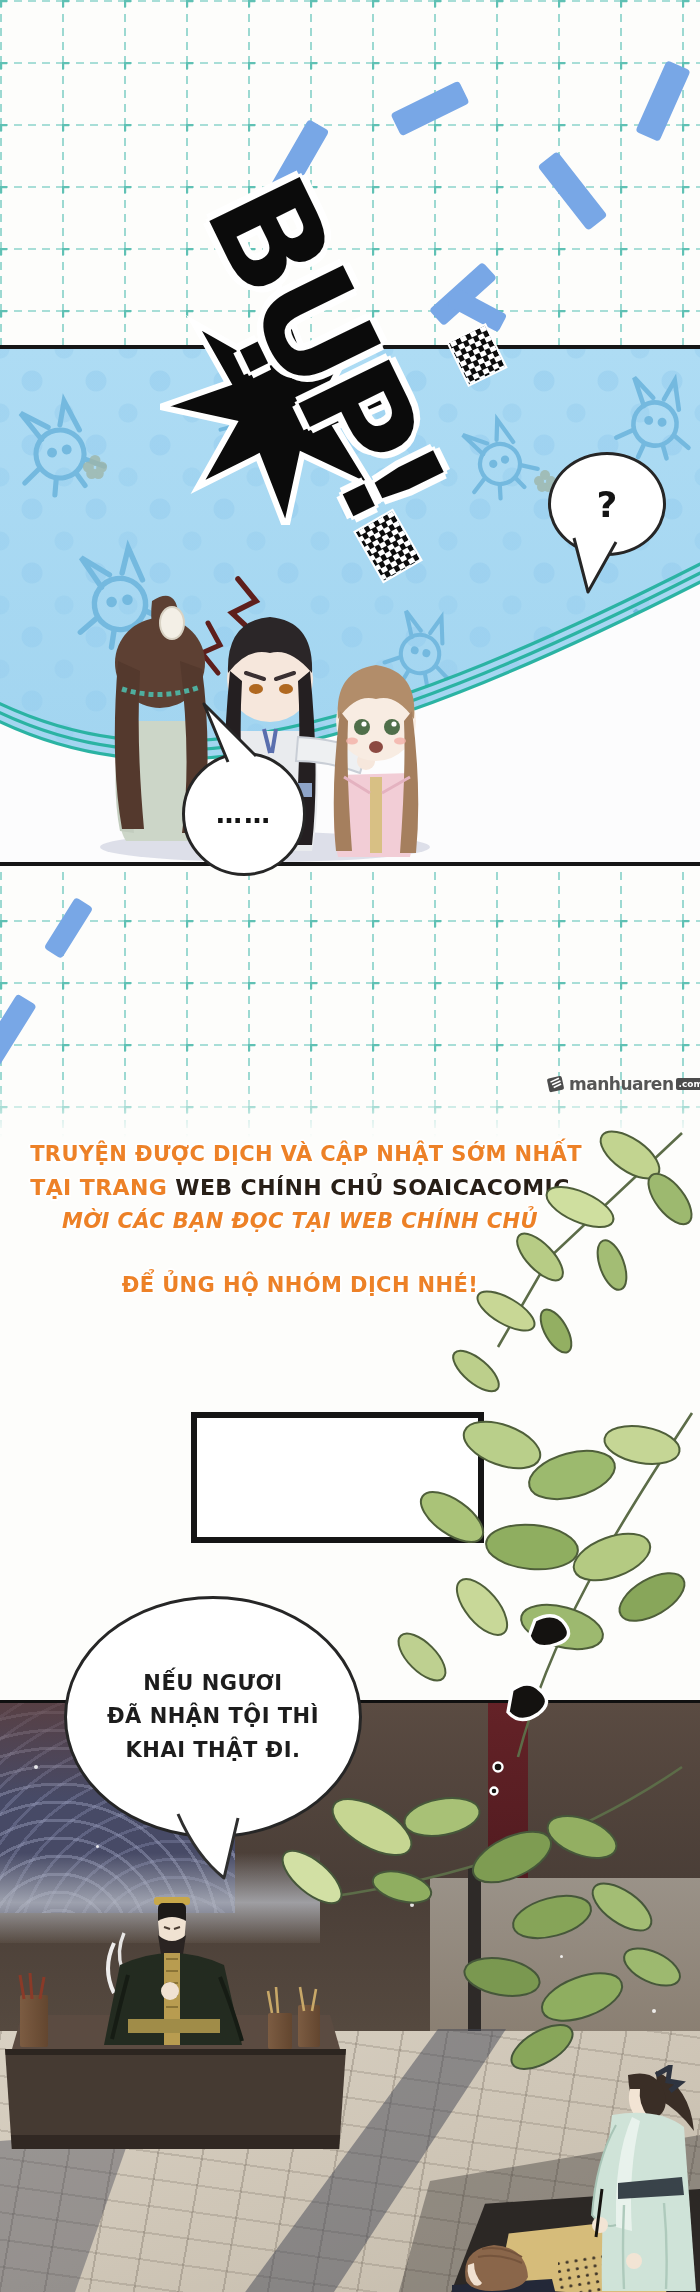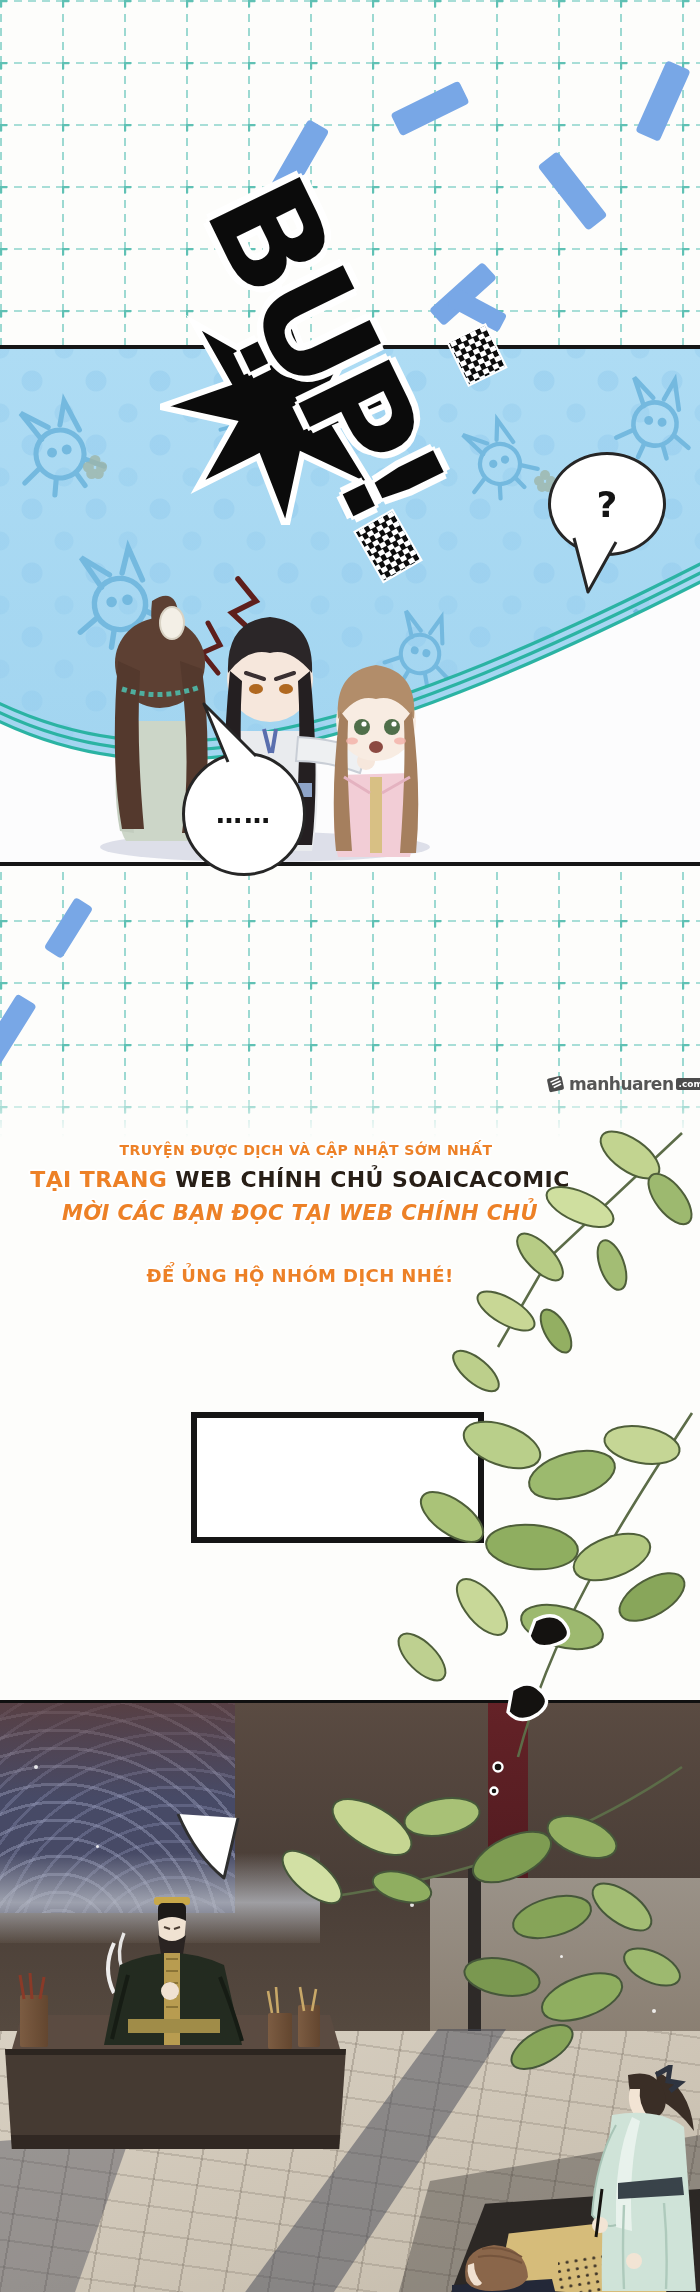--- a/index.html
+++ b/index.html
@@ -43,24 +43,24 @@
   .watermark{position:absolute;left:546px;top:1074px;display:flex;align-items:center;gap:3px;z-index:5;}
   .watermark .wm-name{font-size:17px;font-weight:700;color:#555;letter-spacing:-.5px;}
   .watermark .wm-tld{font-size:9px;font-weight:700;color:#fff;background:#4c4c4c;border-radius:2px;padding:1px 2px;}
 
   
   .notice{position:absolute;left:0;top:1142px;width:600px;text-align:center;z-index:6;
     font-weight:800;letter-spacing:.4px;}
   .notice div{margin:0 0 9px 0;}
   .n-or{color:#ed8127;}
   .n-dk{color:#281f17;}
-  .notice .l1{font-size:14px;margin-left:12px;}
+  .notice .l1{font-size:21px;margin-left:12px;}
   .notice .l2{font-size:22px;}
   .notice .l3{font-size:21px;font-style:italic;}
-  .notice .l4{font-size:18px;margin-top:40px;}
+  .notice .l4{font-size:21px;margin-top:40px;}
   .outline-w{text-shadow:2px 0 #fff,-2px 0 #fff,0 2px #fff,0 -2px #fff,
      1.5px 1.5px #fff,-1.5px -1.5px #fff,1.5px -1.5px #fff,-1.5px 1.5px #fff;}
 
   
   .caption-box{position:absolute;left:191px;top:1412px;width:281px;height:119px;
     background:#fff;border:6px solid #151515;z-index:8;}
 
   
   .scene{position:absolute;left:0;top:1700px;width:700px;height:592px;overflow:hidden;
     border-top:3px solid #101010;background:linear-gradient(180deg,#5a4b42 0%,#4a3e37 30%,#55493f 55%,#60544a 60%);}
@@ -384,17 +384,24 @@
       <ellipse cx="332" cy="722" rx="36" ry="18" fill="#93af62" transform="rotate(20 332 722)"></ellipse>
       <ellipse cx="302" cy="802" rx="40" ry="19" fill="#86a458" transform="rotate(-15 302 802)"></ellipse>
       <ellipse cx="372" cy="792" rx="34" ry="16" fill="#a3bd74" transform="rotate(35 372 792)"></ellipse>
       <ellipse cx="252" cy="862" rx="38" ry="18" fill="#7a9850" transform="rotate(10 252 862)"></ellipse>
       <ellipse cx="332" cy="882" rx="42" ry="20" fill="#8fae60" transform="rotate(-20 332 882)"></ellipse>
       <ellipse cx="402" cy="852" rx="30" ry="15" fill="#9db96f" transform="rotate(25 402 852)"></ellipse>
       <ellipse cx="292" cy="932" rx="34" ry="16" fill="#88a65a" transform="rotate(-30 292 932)"></ellipse>
     </g>
   </svg>
 
+  <div class="bubble big-bubble">
+    <div class="lines">
+      <div>NẾU NGƯƠI</div>
+      <div>ĐÃ NHẬN TỘI THÌ</div>
+      <div>KHAI THẬT ĐI.</div>
+    </div>
+  </div>
   <svg class="tail-svg" style="left:168px;top:1812px;" width="90" height="72">
     <path d="M10,2 C22,30 36,50 56,66 L70,6" fill="#ffffff" stroke="#2f2f2f" stroke-width="3" stroke-linejoin="round"></path>
   </svg>
 
 </div>
 
 </body></html>

